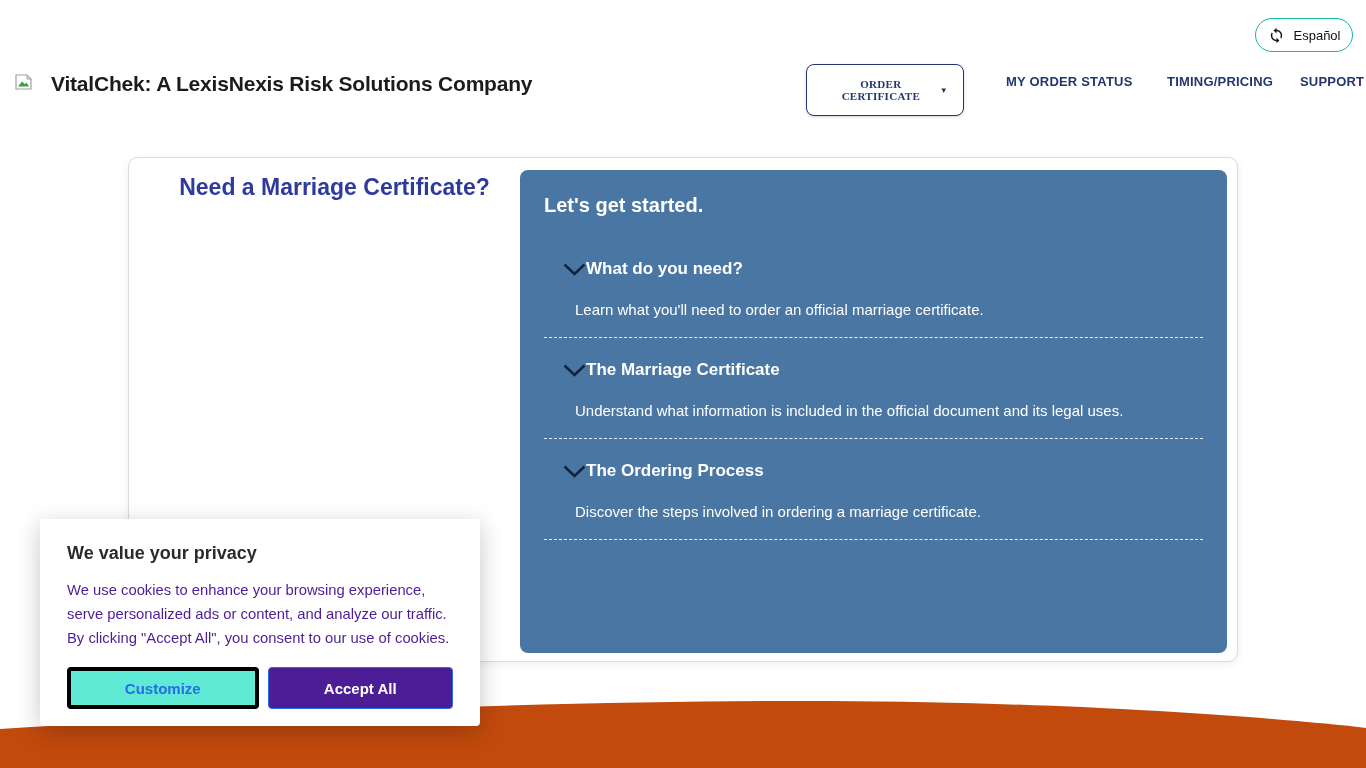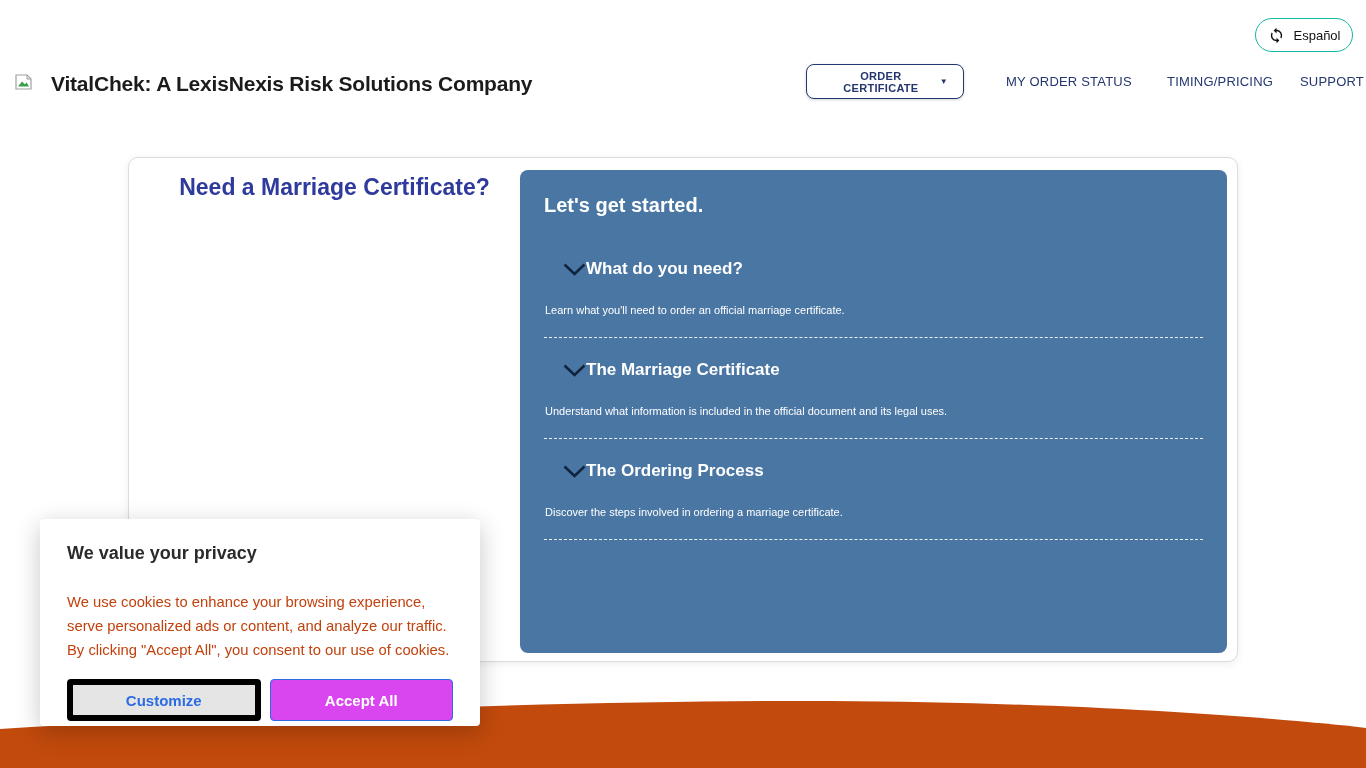--- a/index.html
+++ b/index.html
@@ -21,32 +21,32 @@
 
   .lang-btn {
     position:absolute; left:1255px; top:18px; width:98px; height:34px;
     border-radius:17px; border:1px solid #14b8a6; background:#fff;
     display:flex; align-items:center; justify-content:center; gap:9px;
     font-size:13px; color:#111; cursor:pointer;
     font-family:"Liberation Sans", sans-serif;
   }
 
   .order-cert-btn {
-    position:absolute; left:806px; top:64px; width:158px; height:35px;
+    position:absolute; left:806px; top:64px; width:158px; height:52px;
     border-radius:8px; border:1.5px solid #23366f; background:#fff;
     box-shadow:0 1px 3px rgba(0,0,0,0.18);
     display:flex; align-items:center; justify-content:space-between;
     padding:5px 15px; color:#23366f; font-size:11px; font-weight:700;
     letter-spacing:0.3px; cursor:pointer;
-    font-family:Liberation Sans, sans-serif;
+    font-family:Liberation Serif, serif;
   }
   .caret { font-size:8px; color:#23366f; }
 
   .nav-link {
-    position:absolute; top:74px; font-size:13px; font-weight:400;
+    position:absolute; top:74px; font-size:13px; font-weight:700;
     color:#23366f; cursor:pointer; letter-spacing:0.2px;
   }
   .nav-1 { left:1006px; }
   .nav-2 { left:1123px;margin-left:44px; }
   .nav-3 { left:1300px; }
 
   
   .card {
     position:absolute; left:128px; top:157px; width:1110px; height:505px;
     background:#fff; border:1px solid #dcdcdc; border-radius:10px;
@@ -64,21 +64,21 @@
   .panel-heading { font-size:20px; font-weight:700; margin-bottom:42px; }
   .section {
     border-bottom:1px dashed rgba(255,255,255,0.9);
     padding-bottom:18px; margin-bottom:22px;
   }
   .section-header {
     display:flex; align-items:center; padding-left:19px;
     cursor:pointer;
   }
   .section-title { font-size:17px; font-weight:700; }
-  .section-desc { margin:22px 0 0 1px; font-size:11px; line-height:18px; }
+  .section-desc { margin:22px 0 0 31px; font-size:15px; line-height:18px; }
 
   .start-order-btn {
     position:absolute; right:24px; bottom:32px; width:120px; height:36px;
     background:#fff; color:#23366f; font-weight:700; font-size:13.5px;
     border:1px solid #e3e3e3; border-radius:6px;
     box-shadow:0 3px 7px rgba(0,0,0,0.35); cursor:pointer;
     font-family:"Liberation Sans", sans-serif;
   }
 
   
@@ -89,30 +89,30 @@
 
   
   .cookie {
     position:absolute; left:40px; top:519px; width:440px; height:207px;
     background:#fff; border-radius:4px;
     box-shadow:0 6px 24px rgba(0,0,0,0.22);
     padding:24px 27px; z-index:20;
   }
   .cookie-title { font-size:18px; font-weight:700; color:#2b2b2b; }
   .cookie-msg {
-    font-size:14.8px; color:#c2410c; line-height:24px; margin-top:26px;
+    font-size:14.8px; color:#4c1d95; line-height:24px; margin-top:14px;
   }
   .cookie-buttons { display:flex; gap:9px; margin-top:17px; }
   .cookie-btn {
     flex:1; height:42px; border-radius:4px; font-size:15px; font-weight:600;
     display:flex; align-items:center; justify-content:center; cursor:pointer;
     font-family:"Liberation Sans", sans-serif;
   }
-  .cookie-btn.outline { background:#e5e5e5; border:6px solid #000000; color:#2b6be4; }
-  .cookie-btn.filled  { background:#d946ef; border:1px solid #2b6be4; color:#fff; }
+  .cookie-btn.outline { background:#5eead4; border:4px solid #000000; color:#2b6be4; }
+  .cookie-btn.filled  { background:#4c1d95; border:1px solid #2b6be4; color:#fff; }
 </style>
 </head>
 <body>
 
 <div class="logo">
   <span class="broken-img">
     <svg width="20" height="18" viewBox="0 0 20 18">
       <path d="M2 2 L13 2 L17 6 L17 16 L2 16 Z" fill="#ffffff" stroke="#a0a0a0" stroke-width="1.2"></path>
       <path d="M13 2 L13 6 L17 6 Z" fill="#e9e9e9" stroke="#a0a0a0" stroke-width="1"></path>
       <path d="M4 13.5 L8 8.5 L10.8 11.3 L12.6 9.5 L15 13.5 Z" fill="#3d9e4f"></path>

